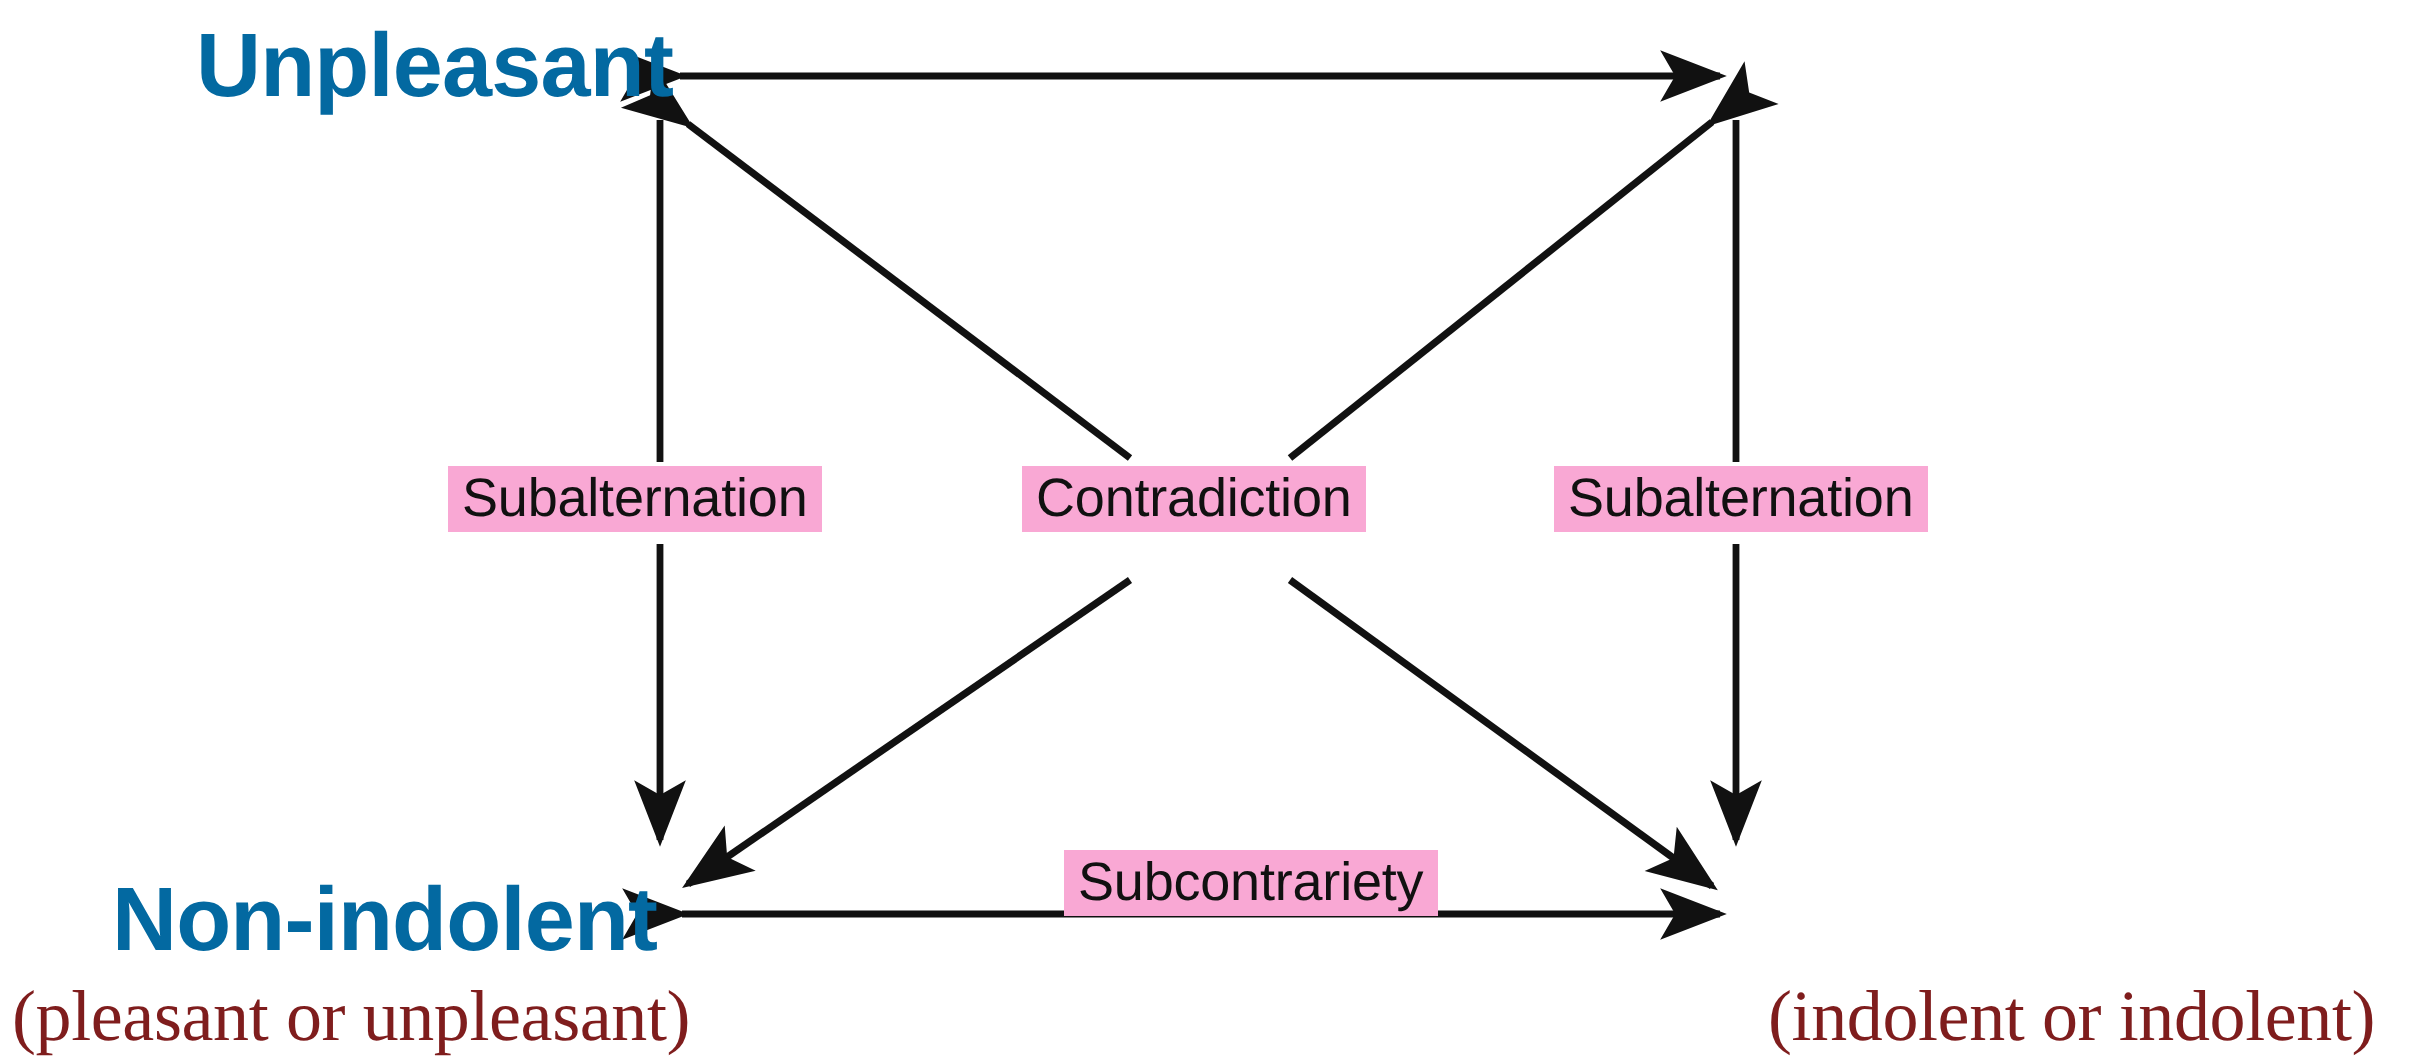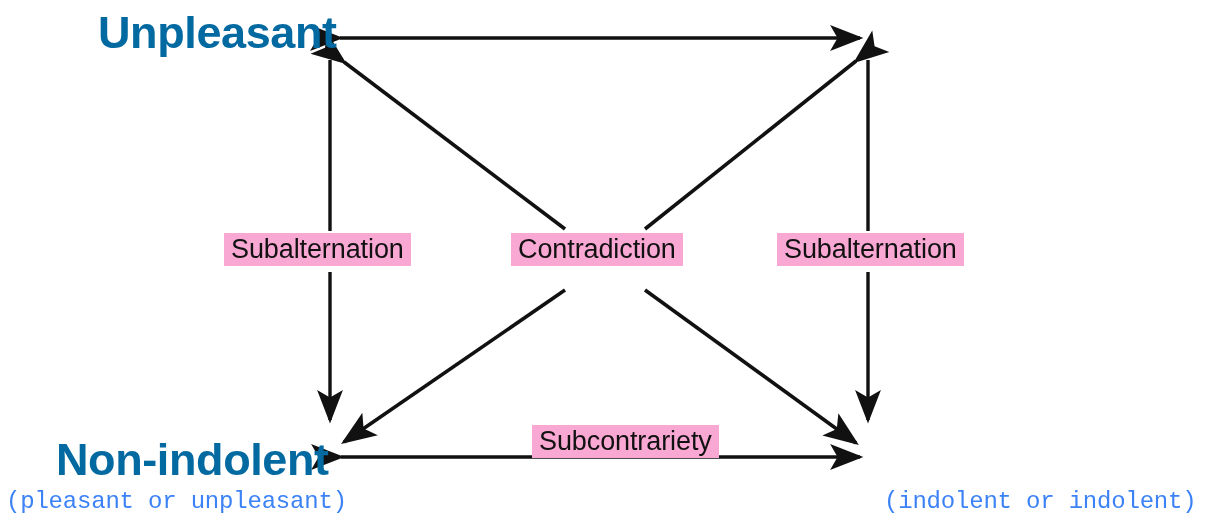--- a/index.html
+++ b/index.html
@@ -33,25 +33,25 @@
     font-family: "Liberation Sans", sans-serif;
     font-size: 45px;
     font-weight: 700;
     line-height: 1.0;
     color: #0369a1;
     white-space: nowrap;
     letter-spacing: -0.4px;
   }
   .corner-sub {
     position: absolute;
-    font-family: Liberation Mono, monospace;
-    font-size: 24px;
+    font-family: Liberation Serif, serif;
+    font-size: 36px;
     font-weight: 400;
     line-height: 1.0;
-    color: #3b82f6;
+    color: #7f1d1d;
     white-space: nowrap;
     letter-spacing: -0.2px;
   }
   .edge-label {
     position: absolute;
     font-family: "Liberation Sans", sans-serif;
     font-size: 27px;
     font-weight: 400;
     line-height: 1.0;
     color: #111111;

